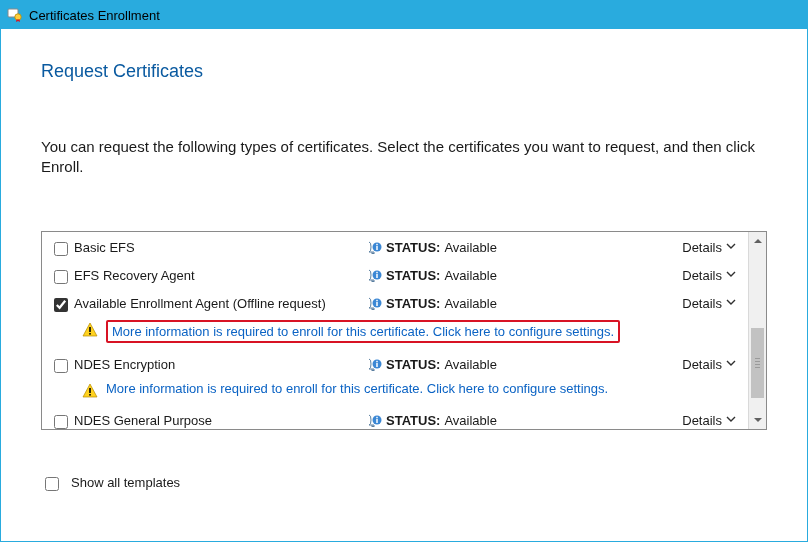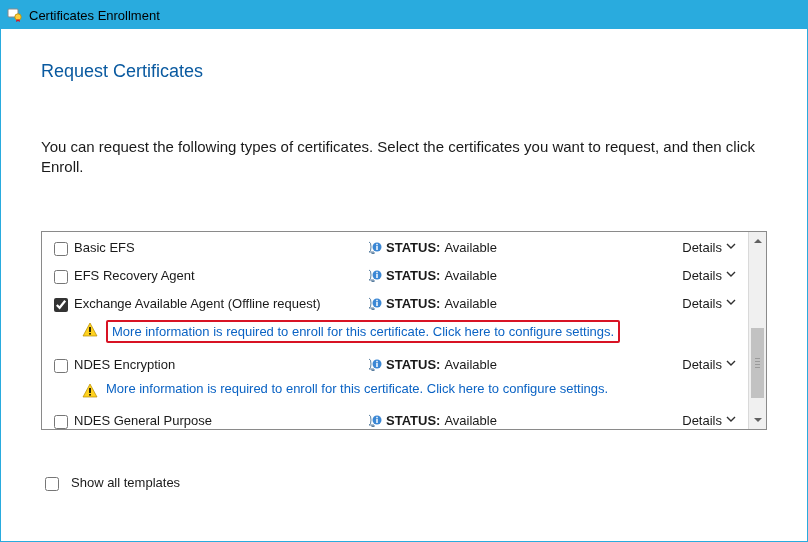--- a/index.html
+++ b/index.html
@@ -178,21 +178,21 @@
     </div>
     <div class="col-details">
       <span>Details</span>
       <span class="chev"><svg width="10" height="10" viewBox="0 0 10 10">
                     <path d="M1 3 L5 7 L9 3" fill="none" stroke="#303030" stroke-width="1.4"></path>
                   </svg></span>
     </div>
             </div>
             <div class="row">
     <input type="checkbox" class="cb" checked="" style="">
-    <div class="col-name">Exchange Available Agent (Offline request)</div>
+    <div class="col-name">Available Enrollment Agent (Offline request)</div>
     <div class="col-status">
       <span class="info-icon">
                   <svg viewBox="0 0 16 16" width="16" height="16">
   <path d="M3 2 Q5 2 5 7 Q5 12 3 12 L8 12 L8 14 L7 13 L6 14 L6 12" fill="none" stroke="#5a7fa0" stroke-width="1"></path>
   <circle cx="11" cy="7" r="4.5" fill="#3b87d4"></circle>
   <rect x="10.25" y="6" width="1.5" height="4" fill="#fff"></rect>
   <rect x="10.25" y="3.8" width="1.5" height="1.5" fill="#fff"></rect>
 </svg>
                 </span>
       <span class="status-label">STATUS:</span>

